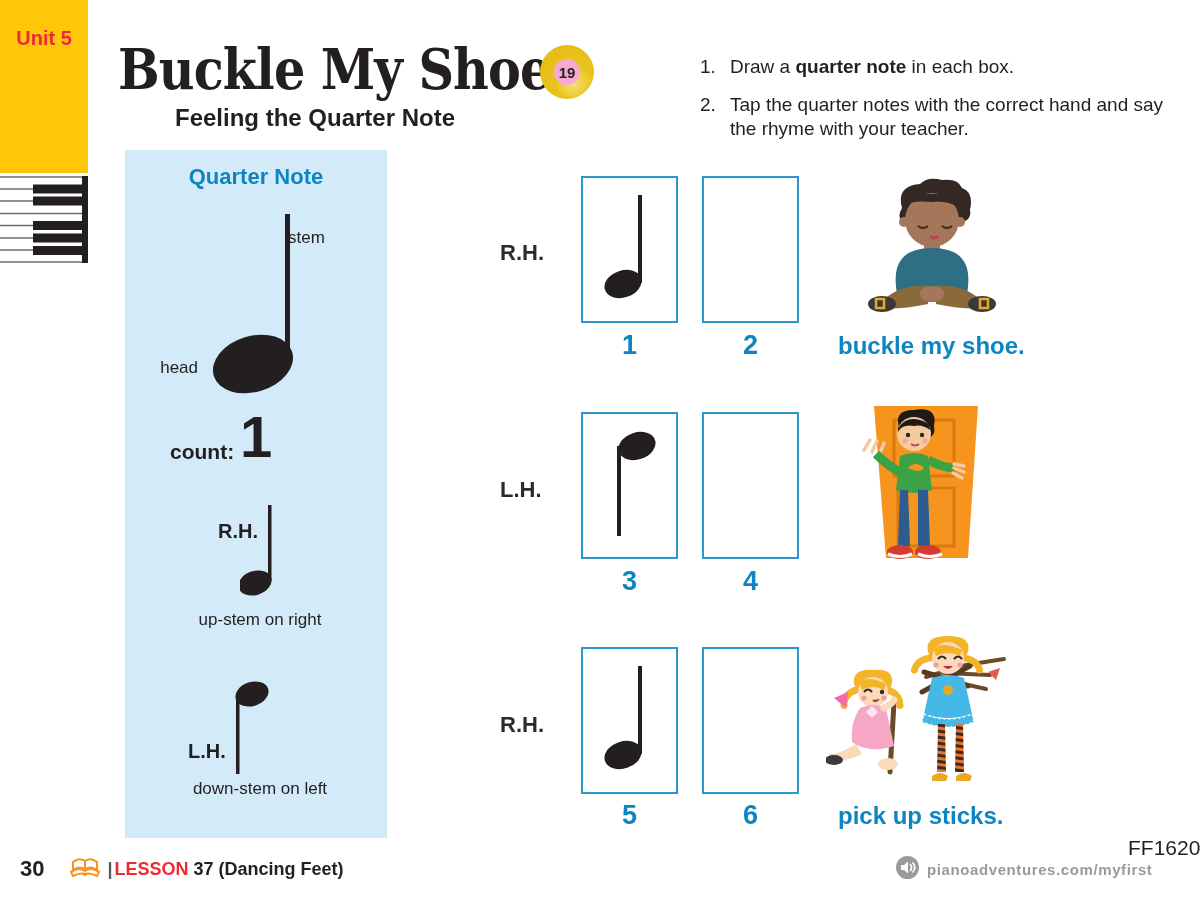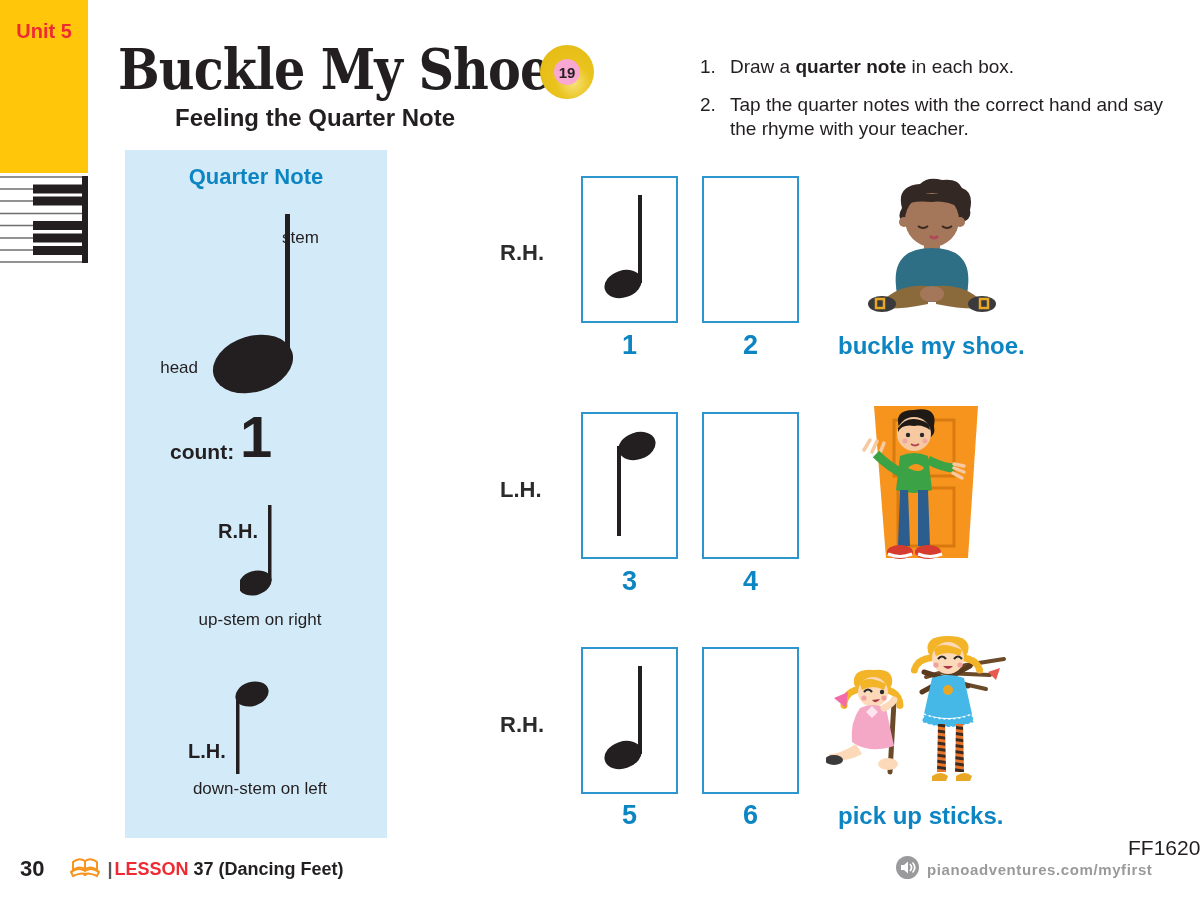--- a/index.html
+++ b/index.html
@@ -1,21 +1,21 @@
 <!DOCTYPE html>
 <html><head>
 <meta charset="utf-8">
 <style>
   * { margin:0; padding:0; box-sizing:border-box; }
   html,body { background:#fff; }
   body { font-family:"Liberation Sans", sans-serif; color:#231f20; }
   .page { position:relative; width:1200px; height:900px; background:#fff; overflow:hidden; }
 
   .unit-tab { position:absolute; left:0; top:0; width:88px; height:173px; background:#FFC60A;
-              text-align:center; padding-top:20px; }
+              text-align:center; padding-top:27px; }
   .unit-tab span { color:#EE2B33; font-weight:bold; font-size:20px; }
 
   .keyboard { position:absolute; left:0; top:176px; }
 
   .title { position:absolute; left:118px; top:36px; font-family:"DejaVu Serif", serif;
            font-weight:bold; font-size:56px; letter-spacing:-1px; color:#231f20;
            transform:scaleX(.88); transform-origin:left top; white-space:nowrap; }
   .subtitle { position:absolute; left:175px; top:104px; font-size:24px; font-weight:bold; }
 
   .cd-badge { position:absolute; left:540px; top:45px; width:54px; height:54px; }
@@ -108,21 +108,21 @@
 
   <div class="panel"></div>
   <div class="panel-heading">Quarter Note</div>
 
   <div class="abs" style="left:205px; top:212px;">
     <svg width="105" height="182" viewBox="0 0 105 182">
       <rect x="80" y="2" width="5" height="153" fill="#231f20"></rect>
       <ellipse cx="48" cy="152" rx="41" ry="28" fill="#231f20" transform="rotate(-17 48 152)"></ellipse>
     </svg>
   </div>
-  <div class="abs small-label" style="left:282px; top:228px;">stem</div>
+  <div class="abs small-label" style="left:288px; top:228px;">stem</div>
   <div class="abs small-label" style="left:144px; top:358px; width:54px; text-align:right;">head</div>
   <div class="abs count-label" style="left:170px; top:440px;">count:</div>
   <div class="abs count-value" style="left:240px; top:408px;">1</div>
 
   <div class="abs hand-bold" style="left:218px; top:520px;">R.H.</div>
   <div class="abs" style="left:240px; top:505px;">
     <svg width="50" height="92" viewBox="0 0 50 92">
       <rect x="28" y="0" width="3.5" height="76" fill="#231f20"></rect>
       <ellipse cx="15" cy="78" rx="17" ry="12" fill="#231f20" transform="rotate(-18 15 78)"></ellipse>
     </svg>

